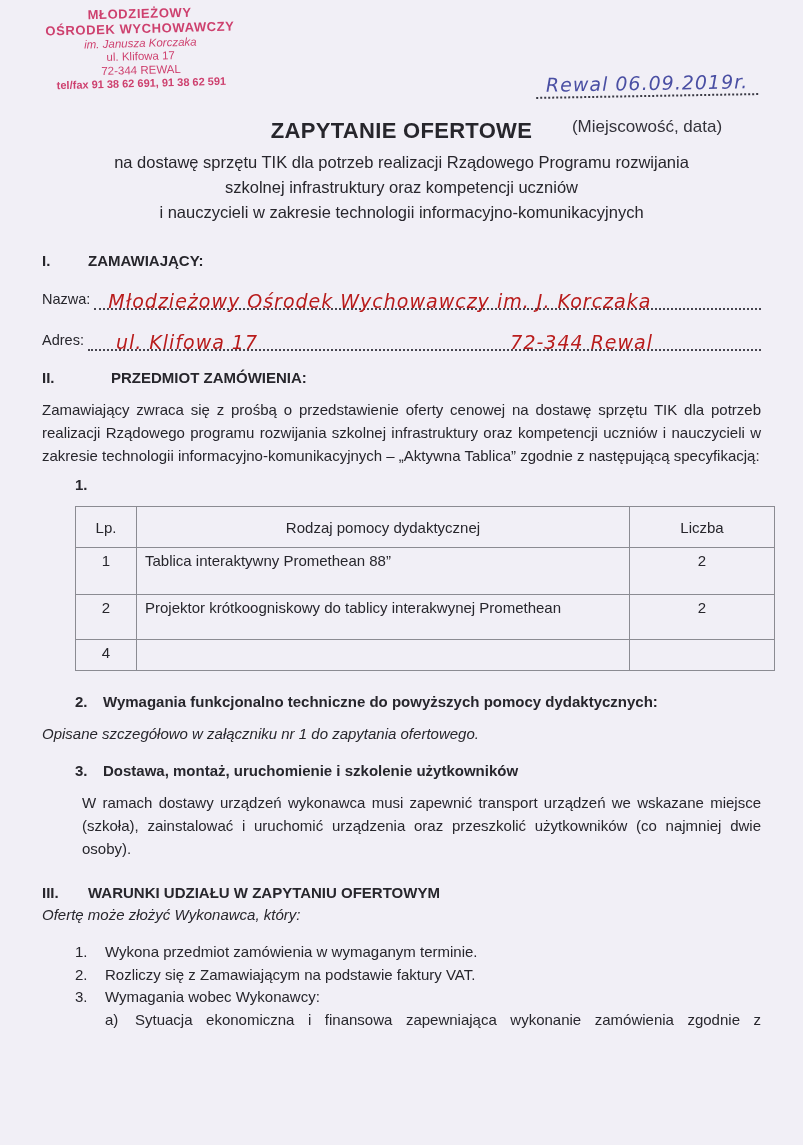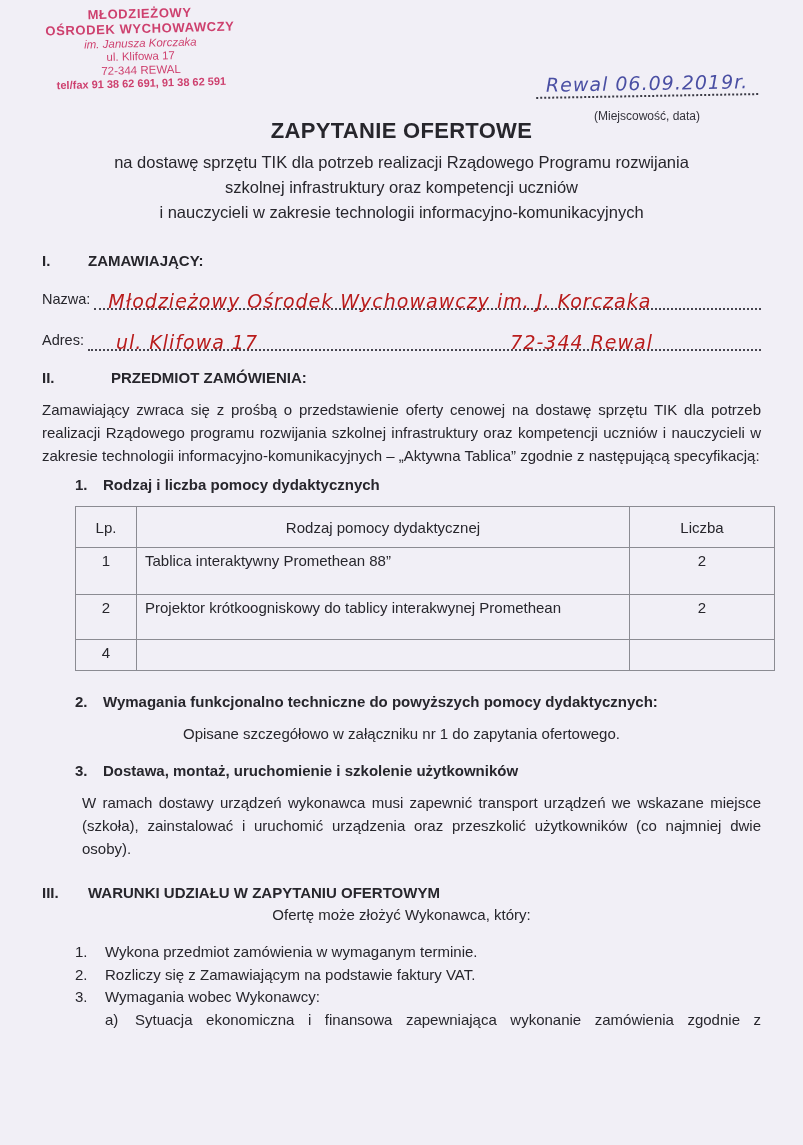--- a/index.html
+++ b/index.html
@@ -33,21 +33,21 @@
     font-style:italic;
     letter-spacing:1px;
   }
   .dateline{
     display:inline-block;
     font-size:19px;
     padding:0 10px 1px;
     border-bottom:2px dotted #3a3a44;
     transform:rotate(-1deg);
   }
-  .datecaption{font-size:12px;margin-top:12px;color:#33323a;}
+  .datecaption{font-size:17px;margin-top:20px;color:#33323a;}
 
   .content{padding:118px 42px 0;box-sizing:border-box;}
 
   .title{
     margin:0;text-align:center;
     font-size:22px;font-weight:bold;letter-spacing:.3px;
   }
   .subtitle{margin-top:6px;text-align:center;font-size:16.5px;line-height:25px;}
 
   .secheading{display:flex;font-size:15px;font-weight:bold;}
@@ -66,21 +66,21 @@
   }
   .handvalue{
     font-size:19px;color:#b91c1c;
     margin-left:14px;margin-bottom:-4px;
     white-space:nowrap;
   }
   .adres-street{margin-left:28px;}
   .adres-city{margin-left:auto;margin-right:108px;}
 
   .para{margin:12px 0 0;font-size:15px;line-height:23px;text-align:justify;}
-  .plain{text-align:center;}
+  .plain{text-align:left;font-style:italic;}
 
   .subheading{display:flex;font-size:15px;font-weight:bold;margin-left:33px;}
   .subheading .mark{width:28px;flex:0 0 28px;}
   .sh1{margin-top:9px;}
   .sh2{margin-top:22px;}
   .sh3{margin-top:17px;}
 
   table.spec{
     margin:13px 0 0 33px;
     border-collapse:collapse;
@@ -159,21 +159,20 @@
 
     <div class="secheading sec2">
       <span class="secnum">II.</span>
       <span>PRZEDMIOT ZAMÓWIENIA:</span>
     </div>
 
     <p class="para">Zamawiający zwraca się z prośbą o przedstawienie oferty cenowej na dostawę sprzętu TIK dla potrzeb realizacji Rządowego programu rozwijania szkolnej infrastruktury oraz kompetencji uczniów i nauczycieli w zakresie technologii informacyjno-komunikacyjnych – „Aktywna Tablica” zgodnie z następującą specyfikacją:</p>
 
     <div class="subheading sh1">
       <span class="mark">1.</span>
-      <span>Rodzaj i liczba pomocy dydaktycznych</span>
     </div>
 
     <table class="spec">
       <thead>
         <tr>
           <th class="col-lp">Lp.</th>
           <th>Rodzaj pomocy dydaktycznej</th>
           <th class="col-qty">Liczba</th>
         </tr>
       </thead>

